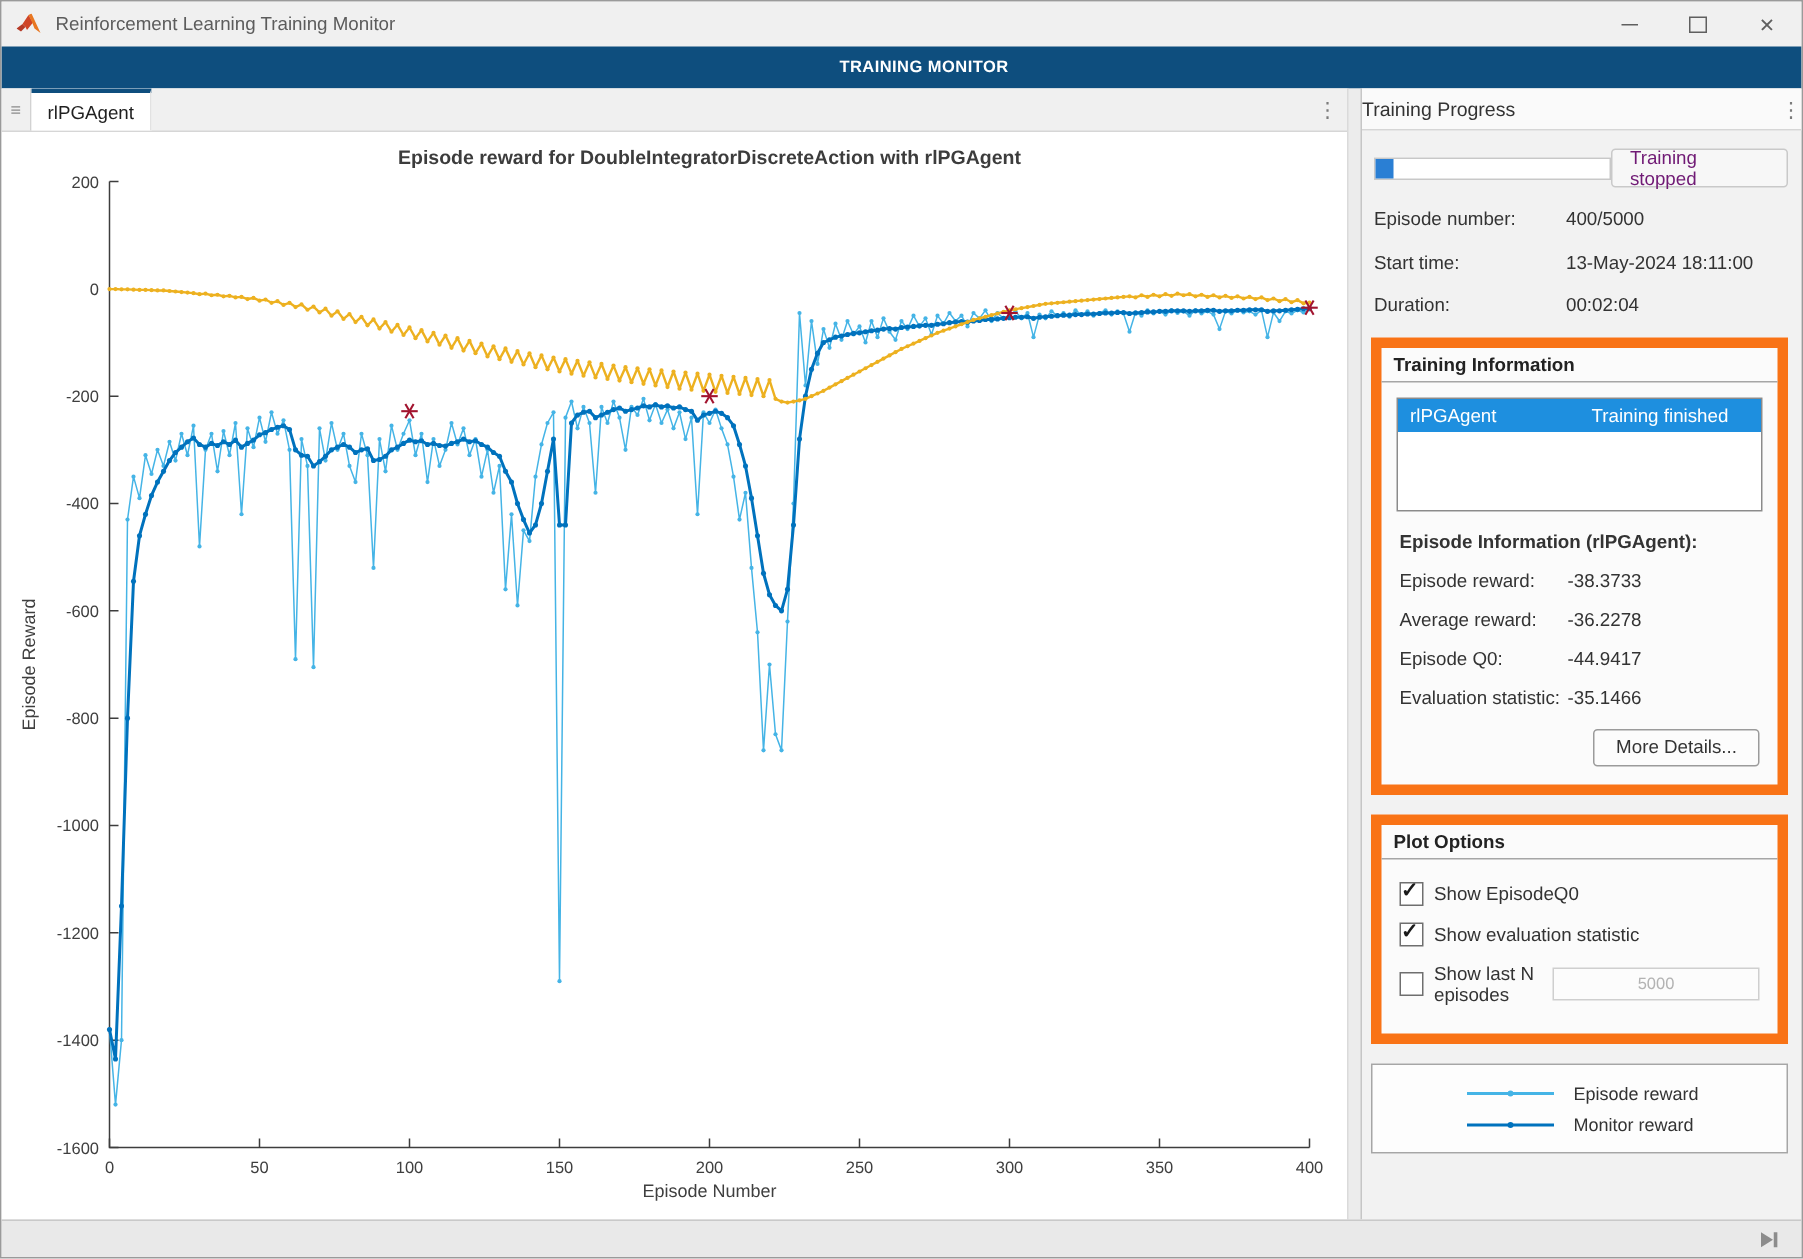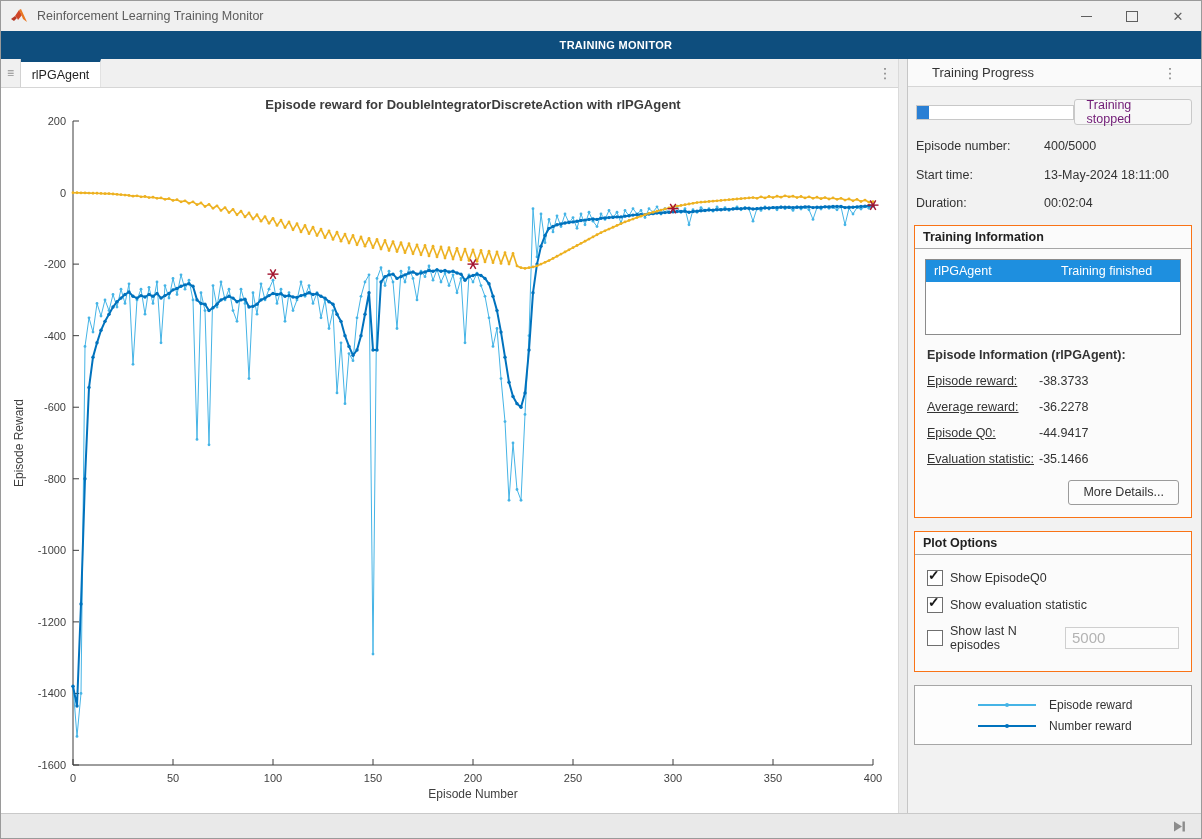--- a/index.html
+++ b/index.html
@@ -29,53 +29,53 @@
              color:#7b7b7b;font-size:14px;}
   .figure{flex:1;background:#ffffff;min-height:0;}
   .figure svg{display:block;}
   .tick-label{font:11px "Liberation Sans",sans-serif;fill:#3f3f3f;}
   .chart-title{font:bold 13px "Liberation Sans",sans-serif;fill:#3c3c3c;}
   .axis-label{font:12px "Liberation Sans",sans-serif;fill:#3f3f3f;}
   .splitter{width:8px;flex:0 0 auto;background:#ececec;border-left:1px solid #dadada;border-right:1px solid #c6c6c6;}
   
   .right-pane{flex:1;display:flex;flex-direction:column;background:#f2f2f2;min-width:0;}
   .panel-header{height:27px;flex:0 0 auto;background:#fafafa;border-bottom:1px solid #d6d6d6;
-                display:flex;align-items:center;padding:0 24px;font-size:13px;color:#333;justify-content:center;}
+                display:flex;align-items:center;padding:0 0;font-size:13px;color:#333;justify-content:center;}
   .panel-kebab{margin-left:auto;color:#7b7b7b;font-size:14px;}
   .panel-body{flex:1;padding:9px 9px 4px 6px;overflow:hidden;font-size:12.5px;color:#333;}
   .progress-row{display:flex;align-items:center;margin:3px 0 14px 2px;}
   .progress-track{width:156px;height:13px;background:#fff;border:1px solid #c8c8c8;}
   .progress-fill{height:100%;background:#2a7fd4;}
   .btn{border:1px solid #c9c9c9;border-radius:3px;background:#f7f7f7;font-size:12.5px;
        display:inline-flex;align-items:center;justify-content:center;font-family:"Liberation Sans",sans-serif;}
   .btn-disabled{color:#701a75;height:24px;padding:0 12px;margin-left:auto;}
   .field-row{display:flex;margin:0 2px 13px 2px;line-height:1.25;}
   .field-label{width:128px;flex:0 0 auto;}
   .field-value{flex:1;}
-  .groupbox{border:1px solid #f97316;background:#fbfbfb;margin:2px 0 13px 0;}
+  .groupbox{border:7px solid #f97316;background:#fbfbfb;margin:2px 0 13px 0;}
   .gb-header{padding:4px 8px;font-weight:bold;font-size:12.5px;color:#222;border-bottom:1px solid #a6a6a6;}
   .gb-body{padding:10px;}
   .agent-table{border:1px solid #8b8b8b;background:#fff;}
   .t-row{display:flex;}
   .t-cell{width:50%;box-sizing:border-box;padding:4px 8px;}
   .t-head .t-cell{font-weight:bold;border-bottom:1px solid #8b8b8b;}
   .t-head .t-cell:first-child{border-right:1px solid #8b8b8b;}
   .t-sel{background:#1e8fdf;color:#fff;}
   .t-empty{height:52px;}
   .ep-info-title{font-weight:bold;margin:13px 0 12px 2px;}
   .stat-row{display:flex;margin:0 2px 12px 2px;}
-  .stat-label{width:112px;flex:0 0 auto;text-decoration:underline;}
+  .stat-label{width:112px;flex:0 0 auto;}
   .btn-more{height:23px;padding:0 14px;color:#333;background:#fcfcfc;border-color:#9b9b9b;
             float:right;margin:2px 2px 2px 0;}
   .opt-row{display:flex;align-items:center;margin:11px 2px;}
   .checkbox{width:14px;height:14px;border:1px solid #6f6f6f;background:#fff;margin-right:7px;
             position:relative;flex:0 0 auto;}
   .checkmark{position:absolute;left:0px;top:-4px;font-size:14px;font-weight:bold;color:#1a1a1a;}
-  .n-input{width:100px;height:18px;margin-left:auto;text-align:left;color:#b3b3b3;border:1px solid #cfcfcf;
-           background:#fcfcfc;font-size:15px;padding:1px 6px;font-family:"Liberation Sans",sans-serif;}
+  .n-input{width:100px;height:18px;margin-left:auto;text-align:center;color:#b3b3b3;border:1px solid #cfcfcf;
+           background:#fcfcfc;font-size:11px;padding:1px 18px;font-family:"Liberation Sans",sans-serif;}
   .legendbox{border:1px solid #a6a6a6;background:#fdfdfd;padding:9px 0 7px 0;}
   .legend-row{display:flex;align-items:center;padding:3px 0;}
   .legend-line{width:58px;height:2px;margin-left:63px;position:relative;flex:0 0 auto;}
   .legend-dot{position:absolute;left:27px;top:-1px;width:4px;height:4px;border-radius:50%;}
   .legend-label{margin-left:13px;font-size:12px;color:#333;line-height:1.25;}
   
   .statusbar{height:24px;flex:0 0 auto;background:#e9e9e9;border-top:1px solid #c9c9c9;
              display:flex;align-items:center;justify-content:flex-end;padding-right:15px;}
 </style>
 </head>
@@ -880,21 +880,21 @@
           <div class="legend-row">
             <span class="legend-line" style="background: rgb(69, 180, 230);">
                 <span class="legend-dot" style="background: rgb(69, 180, 230);"></span>
               </span>
             <span class="legend-label">Episode reward</span>
           </div>
           <div class="legend-row">
             <span class="legend-line" style="background: rgb(0, 114, 189);">
                 <span class="legend-dot" style="background: rgb(0, 114, 189);"></span>
               </span>
-            <span class="legend-label">Number reward</span>
+            <span class="legend-label">Monitor reward</span>
           </div>
 
         </div>
 
       </div>
     </div>
   </div>
 
   <div class="statusbar">
     <svg width="13" height="11" viewBox="0 0 13 11">

